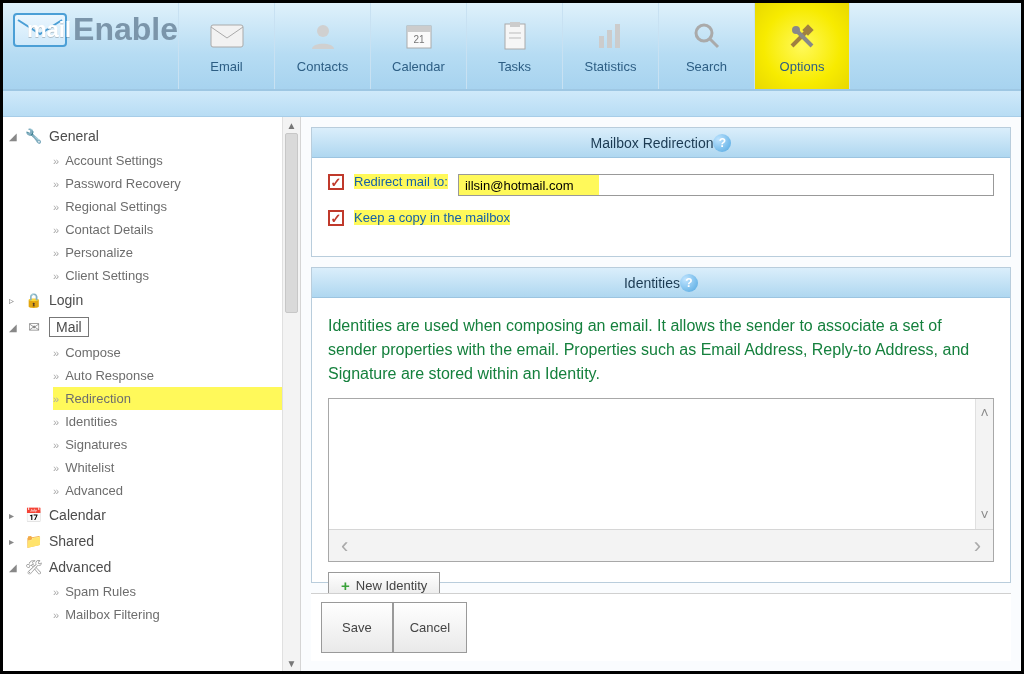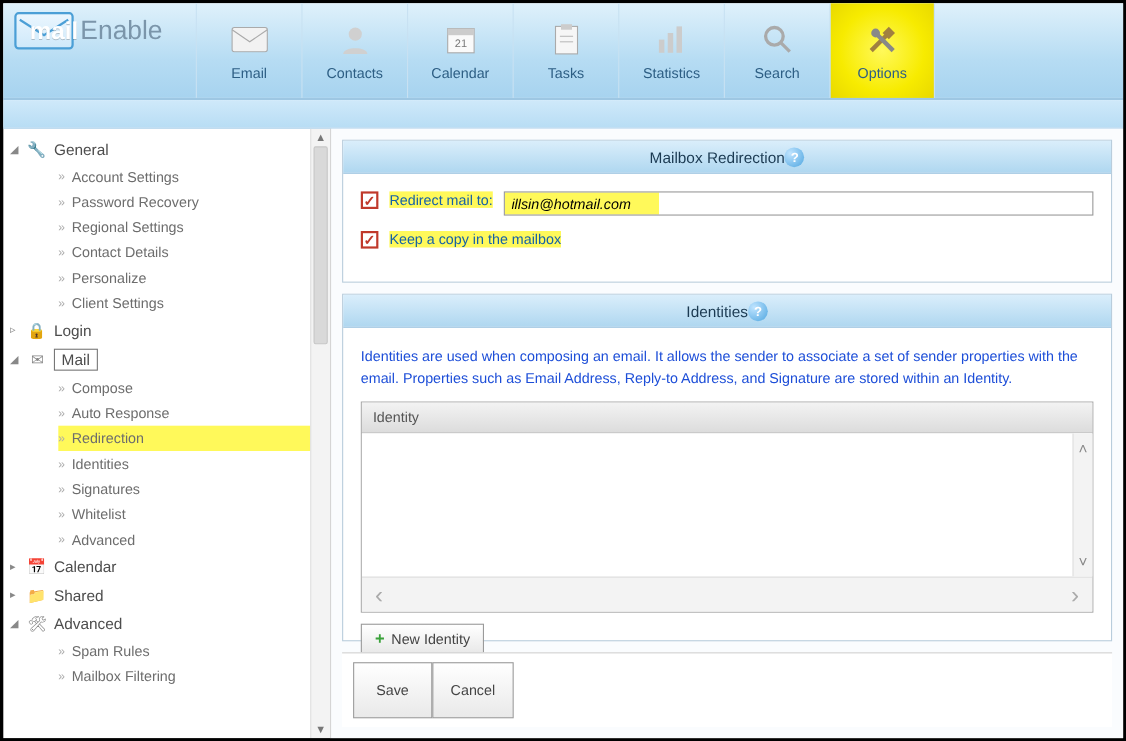--- a/index.html
+++ b/index.html
@@ -4,21 +4,21 @@
 <style>
 html,body{margin:0;padding:0;font-family:Arial,Helvetica,sans-serif;font-size:13px;color:#333;background:#fff}
 *{box-sizing:border-box}
 .app{width:1024px;height:674px;display:flex;flex-direction:column;border:3px solid #000000}
 .topbar{height:88px;background:linear-gradient(#dff1fb 0%,#b6dcf3 60%,#a7d3ef 100%);display:flex;align-items:stretch;border-bottom:2px solid #9ec7e3}
 .logo{width:175px;display:flex;align-items:flex-start;padding:8px 10px}
 .logo-word{display:flex;align-items:center;font-size:26px;color:#7c99b2;font-weight:300}
 .logo-envelope{width:54px;height:34px;border:2px solid #4b9fd6;border-radius:4px;background:linear-gradient(#eaf6fe,#cfe9fa);display:inline-flex;align-items:center;justify-content:center;margin-right:2px}
 .logo-envelope svg{width:48px;height:28px}
 .logo-mail{color:#fff;font-weight:600;position:relative;left:-42px;font-size:22px;text-shadow:0 1px 0 rgba(0,0,0,.2)}
-.logo-enable{color:#7b95aa;font-weight:400;position:relative;left:-40px;font-size:24px}
+.logo-enable{color:#7b95aa;font-weight:700;position:relative;left:-40px;font-size:32px}
 .nav{display:flex;align-items:stretch}
 .nav-item{width:96px;border-left:1px solid #c8e1f2;display:flex;flex-direction:column;align-items:center;justify-content:center;gap:6px;cursor:pointer;color:#2d5e84}
 .nav-item:last-child{border-right:1px solid #c8e1f2}
 .nav-item .icon{width:34px;height:34px;display:flex;align-items:center;justify-content:center;color:#7893a6}
 .nav-item.active{background:radial-gradient(circle,#fff95a 0%,#f7eb00 60%,#e8d800 100%)}
 .nav-item span.lbl{font-size:13px;color:#2d5e84}
 .ribbon{height:26px;background:linear-gradient(#cfe9fa,#b8ddf4);border-bottom:1px solid #a7cde8}
 .body{flex:1;display:flex;min-height:0}
 .sidebar{width:298px;border-right:1px solid #d5d5d5;position:relative;padding:6px 0;overflow:hidden}
 .scrollbar{position:absolute;right:0;top:0;bottom:0;width:18px;background:#f3f3f3;border-left:1px solid #e0e0e0}
@@ -37,21 +37,21 @@
 .content{flex:1;background:#fafcfe;padding:10px;display:flex;flex-direction:column;gap:10px;min-height:0;overflow:hidden}
 .panel{border:1px solid #b9cddc;background:#fff;display:flex;flex-direction:column}
 .panel-hd{height:30px;background:linear-gradient(#daeefb,#afd7f0);border-bottom:1px solid #9cc4e0;display:flex;align-items:center;padding:0 10px;justify-content:center;color:#1b3a52;font-size:14px}
 .help{width:18px;height:18px;border-radius:50%;background:radial-gradient(circle at 30% 30%,#bfe4ff,#4fa6e0);color:#fff;font-size:12px;display:flex;align-items:center;justify-content:center;font-weight:bold;cursor:pointer}
 .panel-body{padding:16px}
 .row{display:flex;align-items:flex-start;gap:10px;margin-bottom:14px}
 .cb{width:16px;height:16px;border:2px solid #c0392b;display:inline-flex;align-items:center;justify-content:center;background:#fff}
 .cb.checked::after{content:"✓";color:#c0392b;font-size:13px;font-weight:bold;line-height:1}
 .fieldlabel{color:#1560a8;font-size:13px}
 input.redirect{flex:1;border:1px solid #999;height:22px;padding:2px 6px;font-size:13px}
-.desc{color:#1d4ed8;font-size:13px;line-height:1.5;margin-bottom:12px}
+.desc{color:#15803d;font-size:16px;line-height:1.5;margin-bottom:12px}
 .grid{border:1px solid #a8a8a8}
 .grid-hd{background:linear-gradient(#f3f3f3,#dcdcdc);border-bottom:1px solid #b8b8b8;padding:6px 10px;color:#555;font-size:13px}
 .grid-body{height:130px;background:#fff;position:relative}
 .grid-body .vscroll{position:absolute;right:0;top:0;bottom:0;width:18px;background:#f3f3f3;border-left:1px solid #e0e0e0;display:flex;flex-direction:column;justify-content:space-between;align-items:center;color:#888;font-size:14px;padding:6px 0}
 .grid-ft{height:32px;background:#f3f3f3;border-top:1px solid #d6d6d6;display:flex;align-items:center;justify-content:space-between;padding:0 12px;color:#aaa;font-size:22px}
 .btn{border:1px solid #9a9a9a;background:linear-gradient(#fff,#e9e9e9);padding:4px 12px;font-size:13px;color:#444;cursor:pointer;display:inline-flex;align-items:center;gap:6px}
 .btn .plus{color:#3aa23a;font-weight:bold;font-size:15px}
 .footer{border-top:1px solid #d0d0d0;padding:8px 10px;background:#fff;display:flex;}
 .caticon{width:18px;height:18px;display:flex;align-items:center;justify-content:center;color:#888}
 svg{display:block}
@@ -264,38 +264,37 @@
 
       <div class="panel">
         <div class="panel-hd">
           <span>Mailbox Redirection</span>
           <span class="help">?</span>
         </div>
         <div class="panel-body">
           <div class="row">
             <span class="cb checked hl"></span>
             <span class="fieldlabel hl">Redirect mail to:</span>
-            <input class="redirect" style="background: linear-gradient(to right, rgb(255, 249, 90) 0px, rgb(255, 249, 90) 140px, rgb(255, 255, 255) 140px); font-style: italic;" value="illsin@hotmail.com">
+            <input class="redirect" style="background: linear-gradient(to right, rgb(255, 249, 90) 0px, rgb(255, 249, 90) 140px, rgb(255, 255, 255) 140px);" value="illsin@hotmail.com">
           </div>
           <div class="row">
             <span class="cb checked hl"></span>
             <span class="fieldlabel hl">Keep a copy in the mailbox</span>
           </div>
         </div>
       </div>
 
       <div class="panel" style="flex:1;min-height:0">
         <div class="panel-hd">
           <span>Identities</span>
           <span class="help">?</span>
         </div>
         <div class="panel-body" style="flex:1;display:flex;flex-direction:column;min-height:0">
           <div class="desc">Identities are used when composing an email. It allows the sender to associate a set of sender properties with the email. Properties such as Email Address, Reply-to Address, and Signature are stored within an Identity.</div>
           <div class="grid">
-            <div class="grid-hd">Identity</div>
             <div class="grid-body">
               <div class="vscroll">
                 <span>˄</span>
                 <span>˅</span>
               </div>
             </div>
             <div class="grid-ft">
               <span>‹</span>
               <span>›</span>
             </div>

